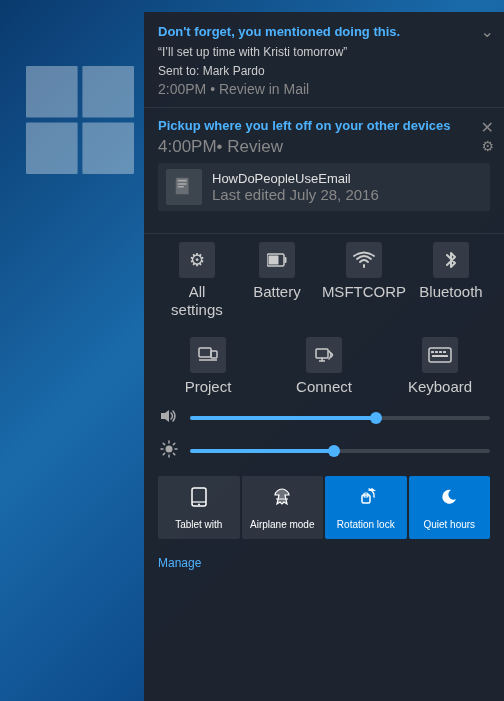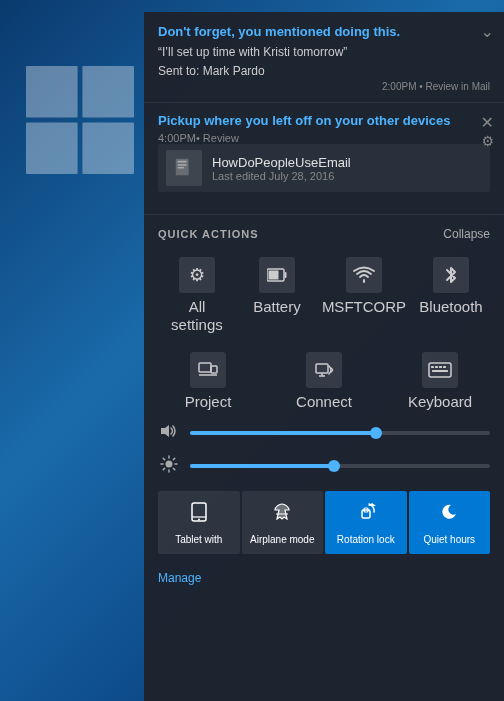--- a/index.html
+++ b/index.html
@@ -57,22 +57,21 @@
       margin-bottom: 3px;
     }
     .notif-subtitle {
       color: #ccc;
       font-size: 12px;
       line-height: 1.4;
       margin-bottom: 2px;
     }
     .notif-meta {
       color: #888;
-      font-size: 10px;
-      text-align: right;
+      font-size: 14px;
     }
     .notif-close {
       position: absolute;
       top: 10px; right: 10px;
       color: #888;
       font-size: 16px;
       cursor: pointer;
     }
 
     
@@ -82,22 +81,22 @@
       position: relative;
     }
     .notif2-title {
       color: #4db3ff;
       font-size: 13px;
       font-weight: 600;
       margin-bottom: 4px;
     }
     .notif2-meta {
       color: #888;
-      font-size: 11px;
-      margin-bottom: 0;
+      font-size: 17px;
+      margin-bottom: 6px;
     }
     .notif2-close {
       position: absolute;
       top: 10px; right: 10px;
       color: #888;
       font-size: 16px;
       cursor: pointer;
     }
     .notif2-gear {
       position: absolute;
@@ -123,21 +122,21 @@
       font-size: 18px;
       flex-shrink: 0;
     }
     .notif2-card-title {
       color: #e0e0e0;
       font-size: 13px;
       font-weight: 500;
     }
     .notif2-card-sub {
       color: #888;
-      font-size: 11px;
+      font-size: 15px;
     }
 
     
     .quick-actions-header {
       display: flex;
       align-items: center;
       justify-content: space-between;
       padding: 12px 14px 8px 14px;
     }
     .quick-actions-label {
@@ -322,24 +321,20 @@
           <rect x="5" y="11" width="7" height="1.5" rx="0.5" fill="#aaa"></rect>
         </svg>
       </div>
       <div>
         <div class="notif2-card-title">HowDoPeopleUseEmail</div>
         <div class="notif2-card-sub">Last edited July 28, 2016</div>
       </div>
     </div>
   </div>
 
-  <div class="quick-actions-header">
-    <span class="quick-actions-label">QUICK ACTIONS</span>
-    <span class="collapse-btn">Collapse</span>
-  </div>
 
   <div class="actions-grid">
     <div class="action-btn">
       <div class="action-icon">⚙</div>
       <div class="action-label">All settings</div>
     </div>
     <div class="action-btn">
       <div class="action-icon">
         <svg width="20" height="14" viewBox="0 0 20 14">
           <rect x="0" y="1" width="17" height="12" rx="1.5" stroke="#ccc" stroke-width="1.5" fill="none"></rect>

